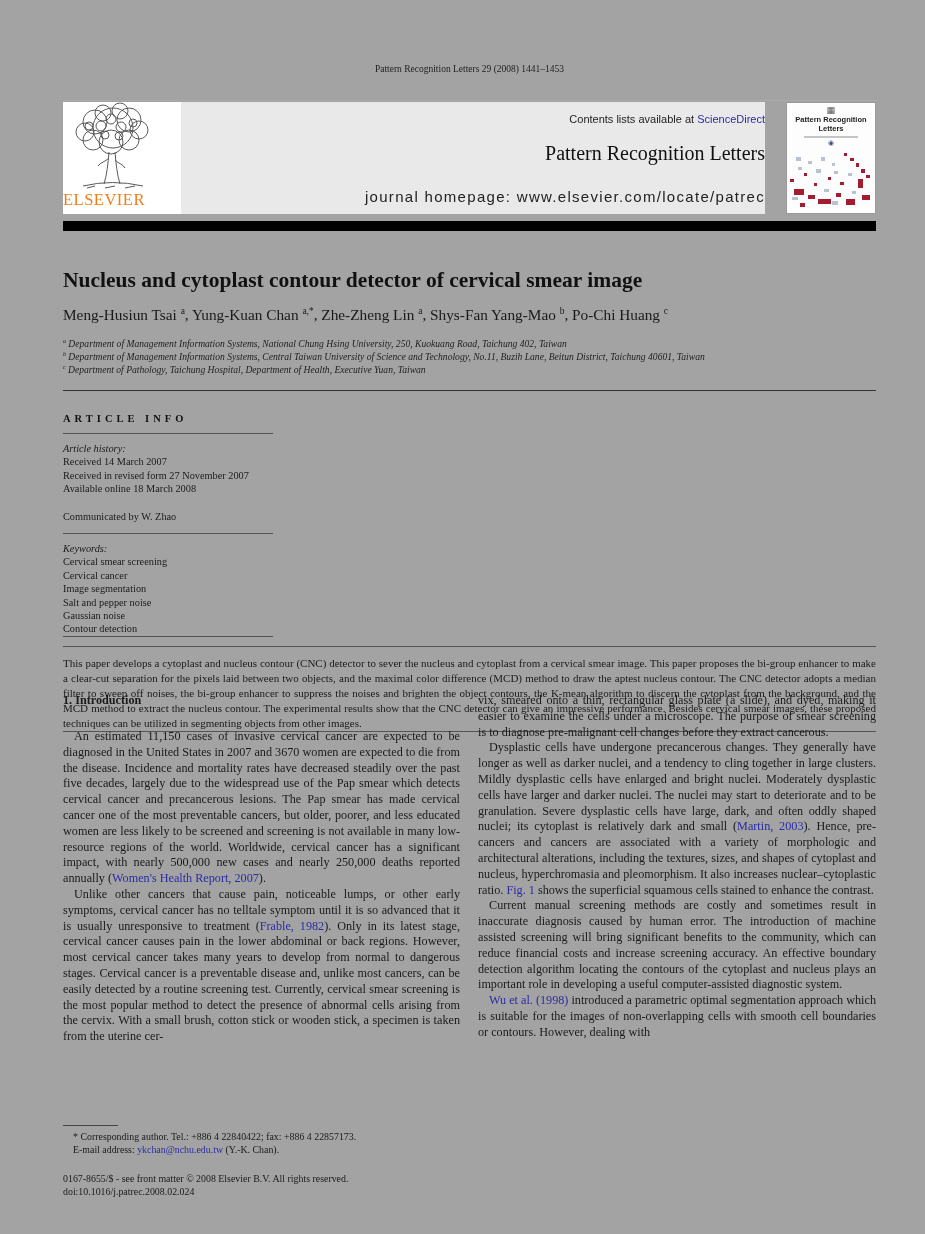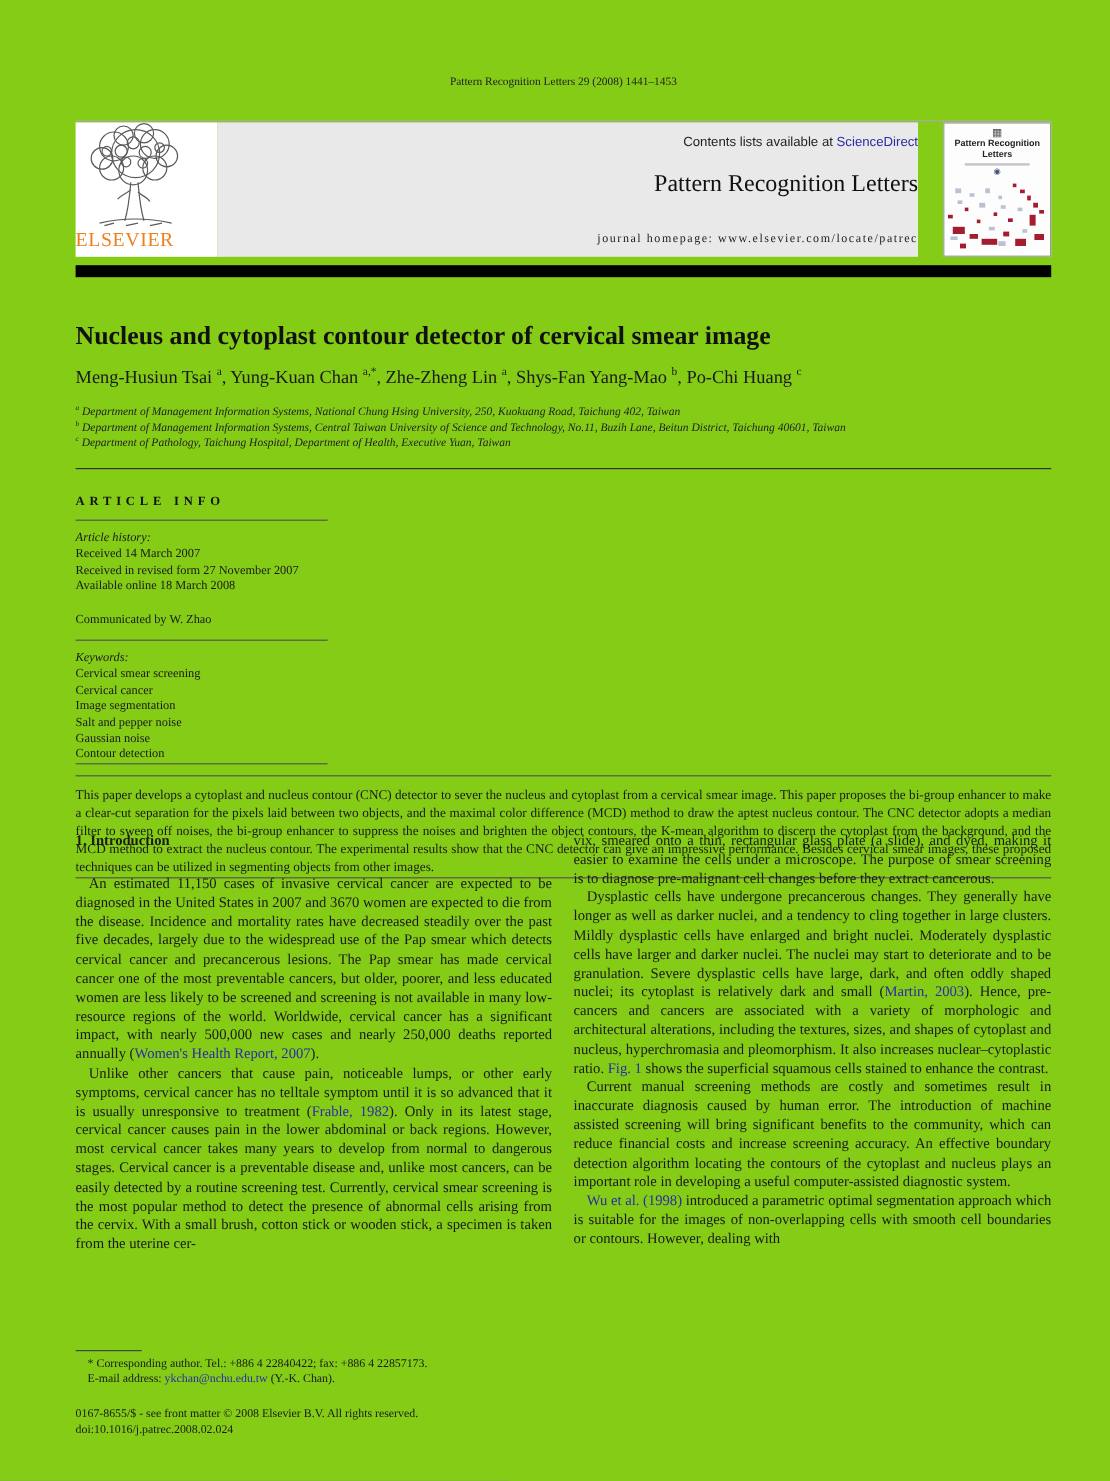--- a/index.html
+++ b/index.html
@@ -1,36 +1,36 @@
 <!DOCTYPE html>
 <html><head>
 <meta charset="utf-8">
 <style>
   * { margin:0; padding:0; box-sizing:border-box; }
   body { background:#888; font-family:"Liberation Serif", serif; }
   .page {
     position:relative; width:925px; height:1234px; margin:0 auto;
-    background:#84cc16; color:#1a1a1a; overflow:hidden;
+    background:#a3a3a3; color:#1a1a1a; overflow:hidden;
     padding:0 49px 0 63px;
   }
   
   .running-head { padding-top:64px; text-align:center; font-size:9.5px; color:#222; }
 
   
   .banner { margin-top:26px; }
   .banner-toprule { height:1px; background:#a9a9a9; }
   .banner-row { display:flex; height:112px; margin-top:1px; }
   .logo-box { width:118px; background:#fff; display:flex; flex-direction:column; align-items:flex-start; }
   .logo-box svg { display:block; margin-left:2px; }
   .elsevier-word { font-size:16.5px; color:#ef7f1a; letter-spacing:.5px; margin-top:-2px; font-family:"Liberation Serif", serif; }
   .center-box { flex:1; background:#e9e9e9; text-align:right; padding-top:11px; margin-right:21px; position:relative; }
   .contents-line { font-family:"Liberation Sans", sans-serif; font-size:11px; color:#222; }
   .contents-line .sd { color:#2b2ba6; }
   .journal-title { font-size:20px; margin-top:17px; color:#111; }
-  .homepage-line { position:absolute; bottom:9px; left:0; right:0; font-family:Liberation Serif, serif; font-size:10px; letter-spacing:1.3px; color:#222; }
+  .homepage-line { position:absolute; bottom:9px; left:0; right:0; font-family:Liberation Sans, sans-serif; font-size:15px; letter-spacing:1.3px; color:#222; }
   .cover-box { width:90px; border:1px solid #999; background:#fdfdfd; text-align:center; padding-top:3px; overflow:hidden; }
   .cover-emblem { font-size:9px; color:#555; line-height:9px; }
   .cover-title { font-family:"Liberation Sans", sans-serif; font-weight:bold; font-size:7.5px; line-height:8.5px; color:#222; margin-top:1px; }
   .cover-subbar { width:54px; height:2px; background:#c5c5c5; margin:3px auto 2px; }
   .cover-circle { font-size:7px; color:#44507a; line-height:7px; }
   .cover-art { display:block; margin:2px auto 0; }
 
   .black-bar { height:10px; background:#000; margin-top:7px; }
 
   

